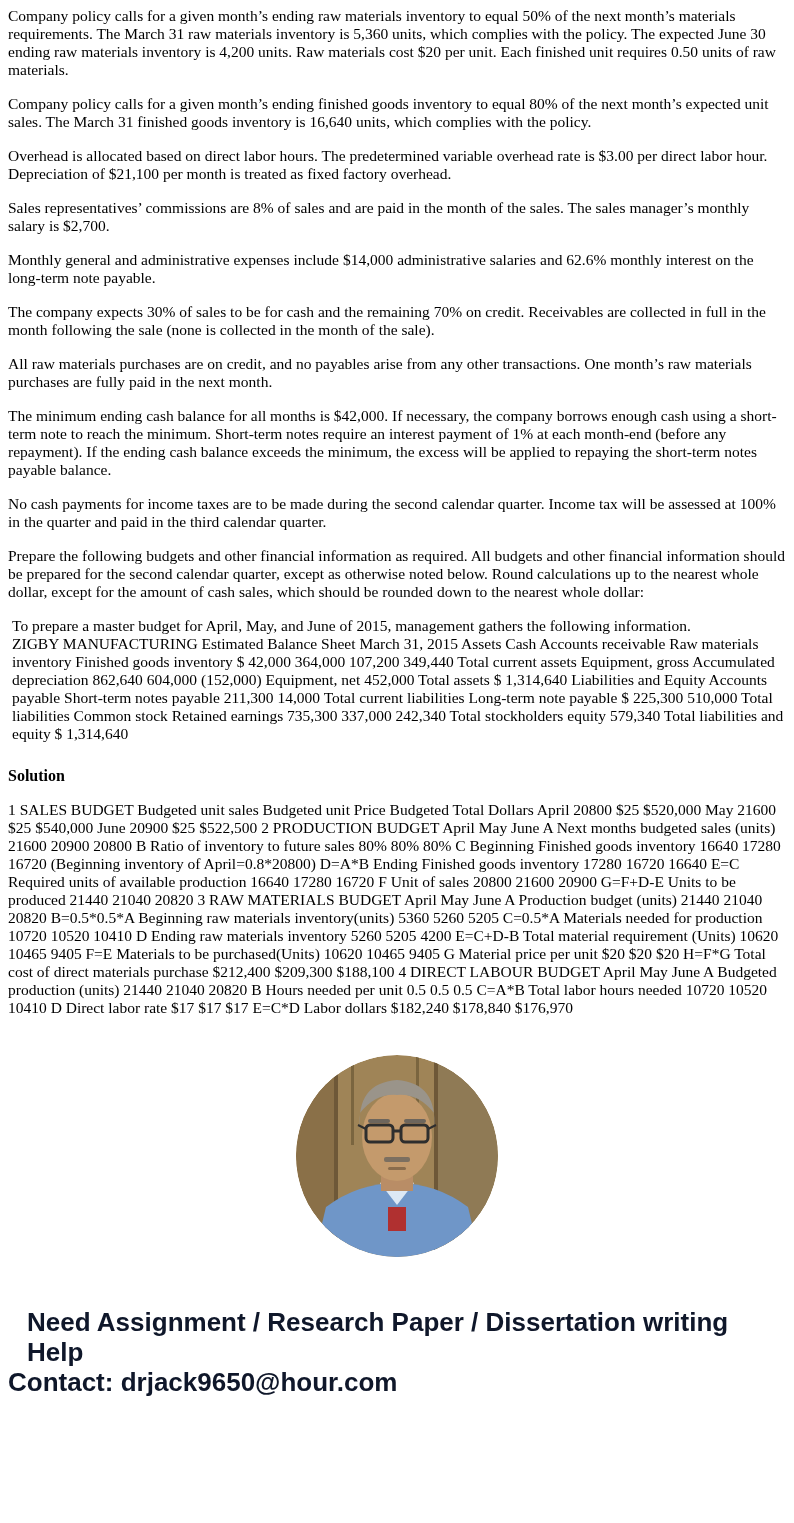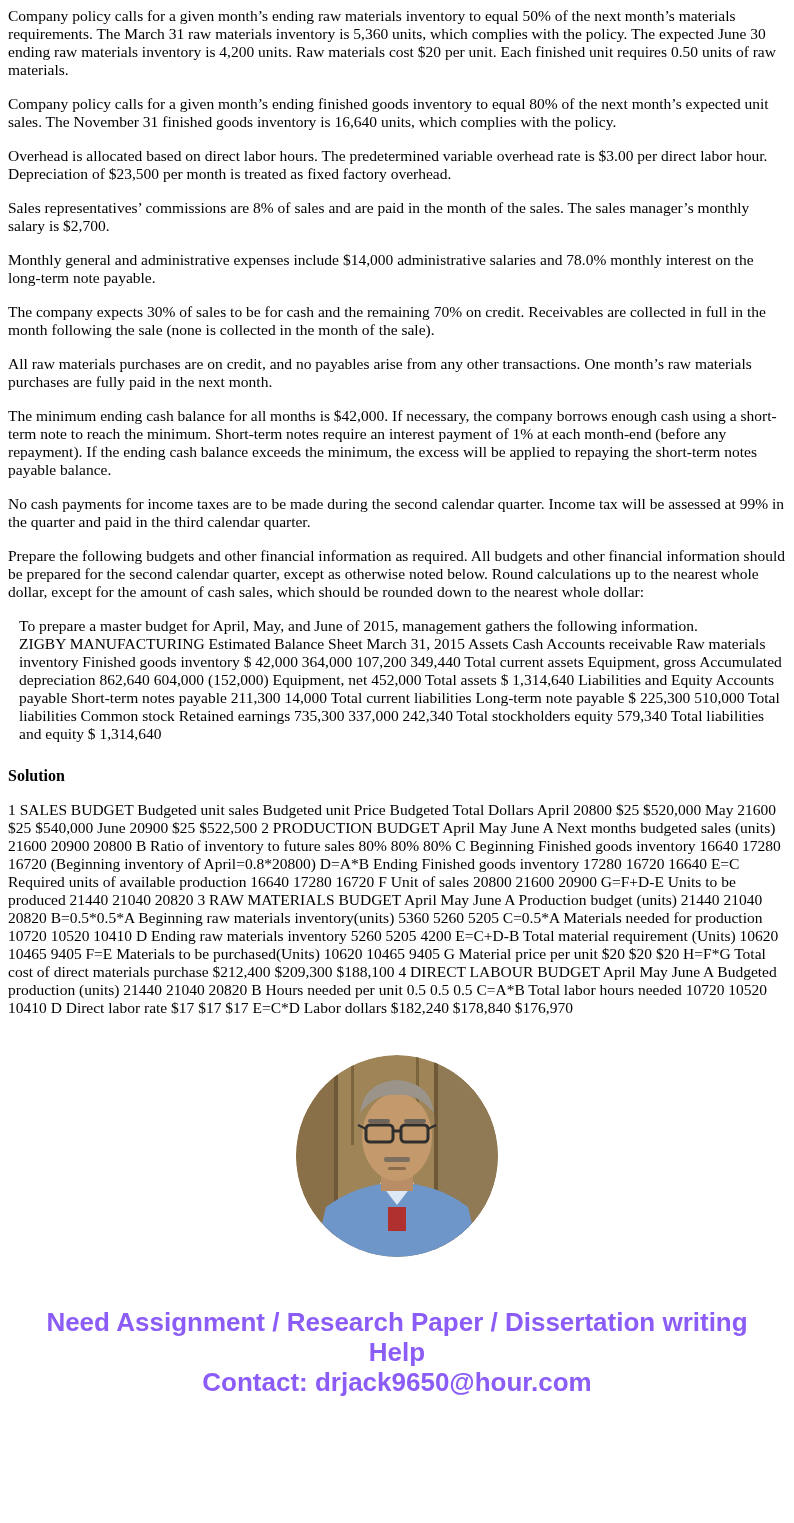--- a/index.html
+++ b/index.html
@@ -10,21 +10,21 @@
     padding: 7px 8px 12px 8px;
     overflow: hidden;
     background: #ffffff;
     color: #000000;
     font-family: "Liberation Serif", serif;
     font-size: 15.5px;
     line-height: 18px;
   }
   .page p { margin: 0 0 16px 0; }
   .gap-large { margin-top: 50px; }
-  .sheet-block { margin: 0 0 16px 11px; }
+  .sheet-block { margin: 0 0 16px 4px; }
   .sheet-block .line { display: block; }
   .solution-heading {
     font-family: "Liberation Serif", serif;
     font-size: 16px;
     font-weight: bold;
     margin: 24px 0 16px 0;
   }
   .avatar-wrap {
     text-align: center;
     margin-top: 38px;
@@ -32,49 +32,48 @@
   .avatar {
     display: inline-block;
     width: 202px;
     height: 202px;
     border-radius: 50%;
     overflow: hidden;
     line-height: 0;
   }
   .footer {
     margin-top: 46px;
-    text-align: center;
     font-family: "Liberation Sans", sans-serif;
     font-weight: bold;
     font-size: 26px;
     line-height: 30px;
-    color: #8b5cf6;
+    color: #0f172a;
   }
   .footer .help-text {
     max-width: 740px;
     margin: 0 auto;
   }
   .footer .contact-line {
     margin-top: 0;
   }
 </style>
 </head>
 <body>
 
 <div class="page">
 
   <p>Company policy calls for a given month’s ending raw materials inventory to equal 50% of the next month’s materials requirements. The March 31 raw materials inventory is 5,360 units, which complies with the policy. The expected June 30 ending raw materials inventory is 4,200 units. Raw materials cost $20 per unit. Each finished unit requires 0.50 units of raw materials.</p>
-  <p>Company policy calls for a given month’s ending finished goods inventory to equal 80% of the next month’s expected unit sales. The November 31 finished goods inventory is 16,640 units, which complies with the policy.</p>
-  <p>Overhead is allocated based on direct labor hours. The predetermined variable overhead rate is $3.00 per direct labor hour. Depreciation of $23,500 per month is treated as fixed factory overhead.</p>
+  <p>Company policy calls for a given month’s ending finished goods inventory to equal 80% of the next month’s expected unit sales. The March 31 finished goods inventory is 16,640 units, which complies with the policy.</p>
+  <p>Overhead is allocated based on direct labor hours. The predetermined variable overhead rate is $3.00 per direct labor hour. Depreciation of $21,100 per month is treated as fixed factory overhead.</p>
   <p>Sales representatives’ commissions are 8% of sales and are paid in the month of the sales. The sales manager’s monthly salary is $2,700.</p>
-  <p>Monthly general and administrative expenses include $14,000 administrative salaries and 78.0% monthly interest on the long-term note payable.</p>
+  <p>Monthly general and administrative expenses include $14,000 administrative salaries and 62.6% monthly interest on the long-term note payable.</p>
   <p>The company expects 30% of sales to be for cash and the remaining 70% on credit. Receivables are collected in full in the month following the sale (none is collected in the month of the sale).</p>
   <p>All raw materials purchases are on credit, and no payables arise from any other transactions. One month’s raw materials purchases are fully paid in the next month.</p>
   <p>The minimum ending cash balance for all months is $42,000. If necessary, the company borrows enough cash using a short-term note to reach the minimum. Short-term notes require an interest payment of 1% at each month-end (before any repayment). If the ending cash balance exceeds the minimum, the excess will be applied to repaying the short-term notes payable balance.</p>
-  <p>No cash payments for income taxes are to be made during the second calendar quarter. Income tax will be assessed at 99% in the quarter and paid in the third calendar quarter.</p>
+  <p>No cash payments for income taxes are to be made during the second calendar quarter. Income tax will be assessed at 100% in the quarter and paid in the third calendar quarter.</p>
 
   <p class="gap-large">Prepare the following budgets and other financial information as required. All budgets and other financial information should be prepared for the second calendar quarter, except as otherwise noted below. Round calculations up to the nearest whole dollar, except for the amount of cash sales, which should be rounded down to the nearest whole dollar:</p>
 
   <div class="sheet-block">
     <span class="line">To prepare a master budget for April, May, and June of 2015, management gathers the following information.</span>
     <span class="line">ZIGBY MANUFACTURING Estimated Balance Sheet March 31, 2015 Assets Cash Accounts receivable Raw materials inventory Finished goods inventory $ 42,000 364,000 107,200 349,440 Total current assets Equipment, gross Accumulated depreciation 862,640 604,000 (152,000) Equipment, net 452,000 Total assets $ 1,314,640 Liabilities and Equity Accounts payable Short-term notes payable 211,300 14,000 Total current liabilities Long-term note payable $ 225,300 510,000 Total liabilities Common stock Retained earnings 735,300 337,000 242,340 Total stockholders equity 579,340 Total liabilities and equity $ 1,314,640</span>
   </div>
 
   <div class="solution-heading">Solution</div>
 

